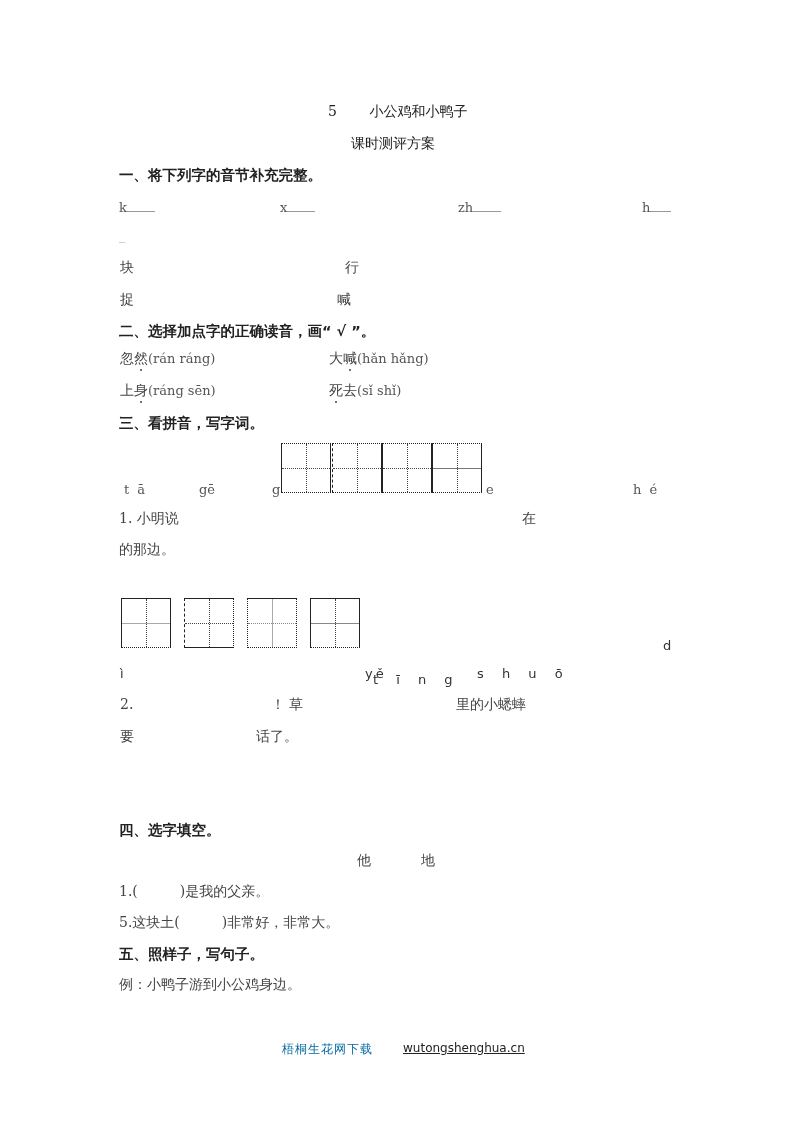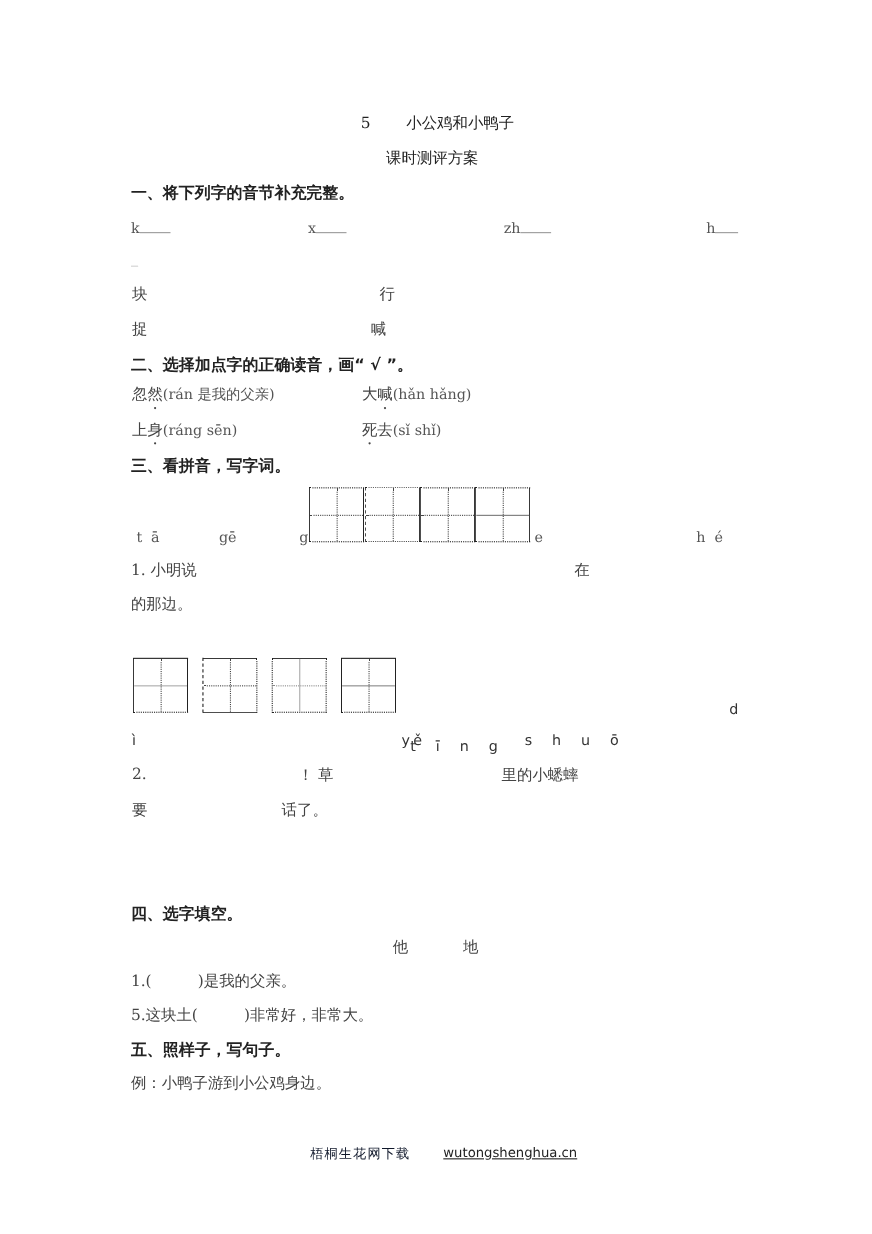--- a/index.html
+++ b/index.html
@@ -14,21 +14,21 @@
   .blank { display: inline-block; border-bottom: 1px solid #999; height: 12px; vertical-align: baseline; }
   .dot { position: relative; }
   .dot::after { content: ""; position: absolute; left: 50%; bottom: -5px; width: 2px; height: 2px; background: #444; border-radius: 1px; transform: translateX(-50%); }
   .grid-row { position: absolute; display: flex; }
   .cell { position: relative; width: 50px; height: 50px; box-sizing: border-box; border: 1.4px solid #222; }
   .cell .h { position: absolute; left: 0; right: 0; top: 50%; border-top: 1px dotted #444; }
   .cell .v { position: absolute; top: 0; bottom: 0; left: 50%; border-left: 1px dotted #444; }
   .cell.alt .h { border-top: 1.5px solid #aaa; }
   .cell.alt2 .v { border-left: 1.5px solid #aaa; }
   .sep { margin-left: 13px; }
-  .footer-cn { font-family: "DejaVu Serif", "Liberation Serif", serif; font-size: 12px; color: #0f172a; }
+  .footer-cn { font-family: "DejaVu Serif", "Liberation Serif", serif; font-size: 12px; color: #0369a1; }
   .footer-en { font-family: "DejaVu Sans", "Liberation Sans", sans-serif; font-size: 12px; color: #222; }
 </style>
 </head>
 <body>
 
 <div class="abs title" style="left:328px; top:103px;">
   <span>5</span>
   <span style="margin-left:28px;">小公鸡和小鸭子</span>
 </div>
 <div class="abs title" style="left:351px; top:135px;">课时测评方案</div>
@@ -49,21 +49,21 @@
 <div class="abs py" style="left:119px; top:228px; color:#aaa;">_</div>
 
 <div class="abs txt" style="left:120px; top:259px;">块</div>
 <div class="abs txt" style="left:345px; top:259px;">行</div>
 <div class="abs txt" style="left:120px; top:291px;">捉</div>
 <div class="abs txt" style="left:337px; top:291px;">喊</div>
 
 <div class="abs heading" style="left:119px; top:322px;">二、选择加点字的正确读音，画“ √ ”。</div>
 
 <div class="abs txt" style="left:120px; top:350px;">
-  <span>忽</span><span class="dot">然</span><span></span><span class="py">(rán   是我的父亲)</span>
+  <span>忽</span><span class="dot">然</span><span></span><span class="py">(rán   ráng)</span>
 </div>
 <div class="abs txt" style="left:329px; top:350px;">
   <span>大</span><span class="dot">喊</span><span></span><span class="py">(hǎn   hǎng)</span>
 </div>
 <div class="abs txt" style="left:120px; top:382px;">
   <span>上</span><span class="dot">身</span><span></span><span class="py">(ráng   sēn)</span>
 </div>
 <div class="abs txt" style="left:329px; top:382px;">
   <span></span><span class="dot">死</span><span>去</span><span class="py">(sǐ   shǐ)</span>
 </div>

